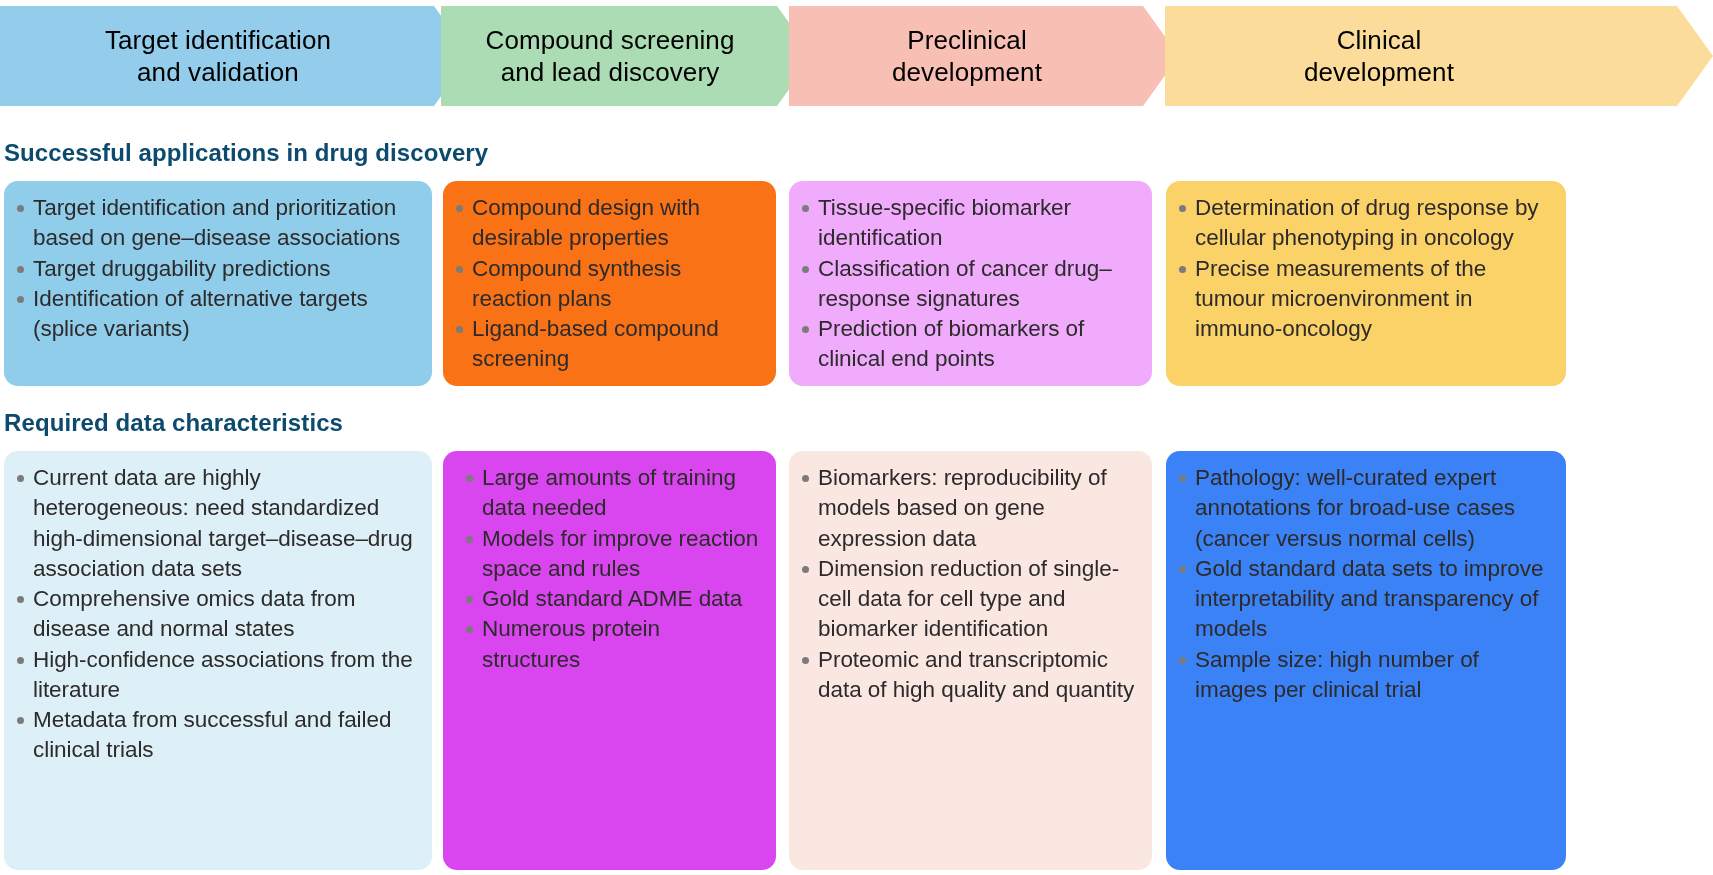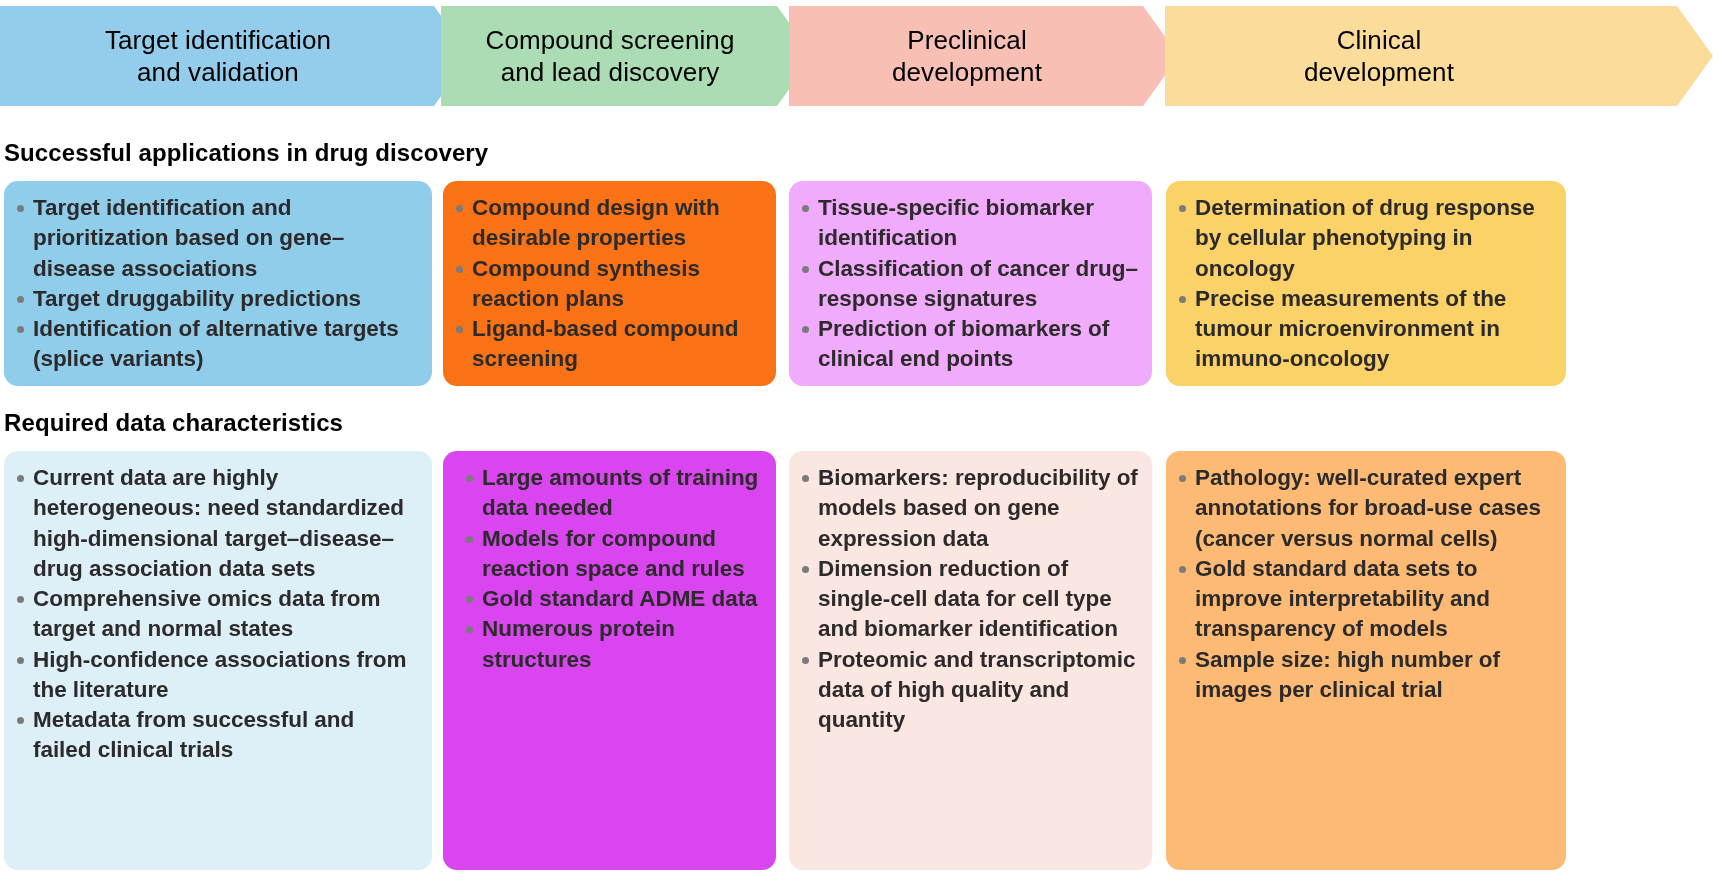--- a/index.html
+++ b/index.html
@@ -26,28 +26,28 @@
     font-size:26px;
     line-height:1.25;
     color:#000000;
     letter-spacing:.1px;
     padding-right:34px;
   }
 
   
   .section-heading{
     position:absolute;left:4px;
-    font-size:24px;font-weight:bold;color:#000000;
+    font-size:24px;font-weight:bold;color:#0c4a6e;
     letter-spacing:.1px;
   }
   #heading-applications{top:139px;}
   #heading-data{top:409px;}
 
   
-  .card-row{position:absolute;left:0;width:1538px;font-weight:bold;}
+  .card-row{position:absolute;left:0;width:1538px;}
   #row-applications{top:181px;height:205px;}
   #row-data{top:451px;height:419px;}
 
   .card{
     position:absolute;top:0;
     border-radius:14px;
     box-sizing:border-box;
     padding:12px 14px 10px 10px;
     height:100%;
     overflow:hidden;
@@ -146,41 +146,41 @@
       </ul>
     </div>
   </div>
 
   <div class="section-heading" id="heading-data">Required data characteristics</div>
 
   <div class="card-row" id="row-data">
     <div class="card col-1" style="background: rgb(221, 239, 247);">
       <ul>
         <li>Current data are highly heterogeneous: need standardized high-dimensional target–disease–drug association data sets</li>
-        <li>Comprehensive omics data from target and normal states</li>
+        <li>Comprehensive omics data from disease and normal states</li>
         <li>High-confidence associations from the literature</li>
         <li>Metadata from successful and failed clinical trials</li>
       </ul>
     </div>
     <div class="card col-2" style="background: #d946ef; padding-left: 20px;">
       <ul>
         <li>Large amounts of training data needed</li>
-        <li>Models for compound reaction space and rules</li>
+        <li>Models for improve reaction space and rules</li>
         <li>Gold standard ADME data</li>
         <li>Numerous protein structures</li>
       </ul>
     </div>
     <div class="card col-3" style="background: rgb(250, 231, 225);">
       <ul>
         <li>Biomarkers: reproducibility of models based on gene expression data</li>
         <li>Dimension reduction of single-cell data for cell type and biomarker identification</li>
         <li>Proteomic and transcriptomic data of high quality and quantity</li>
       </ul>
     </div>
-    <div class="card col-4" style="background: #fdba74;">
+    <div class="card col-4" style="background: #3b82f6;">
       <ul>
         <li>Pathology: well-curated expert annotations for broad-use cases (cancer versus normal cells)</li>
         <li>Gold standard data sets to improve interpretability and transparency of models</li>
         <li>Sample size: high number of images per clinical trial</li>
       </ul>
     </div>
   </div>
 
 </div>
 

